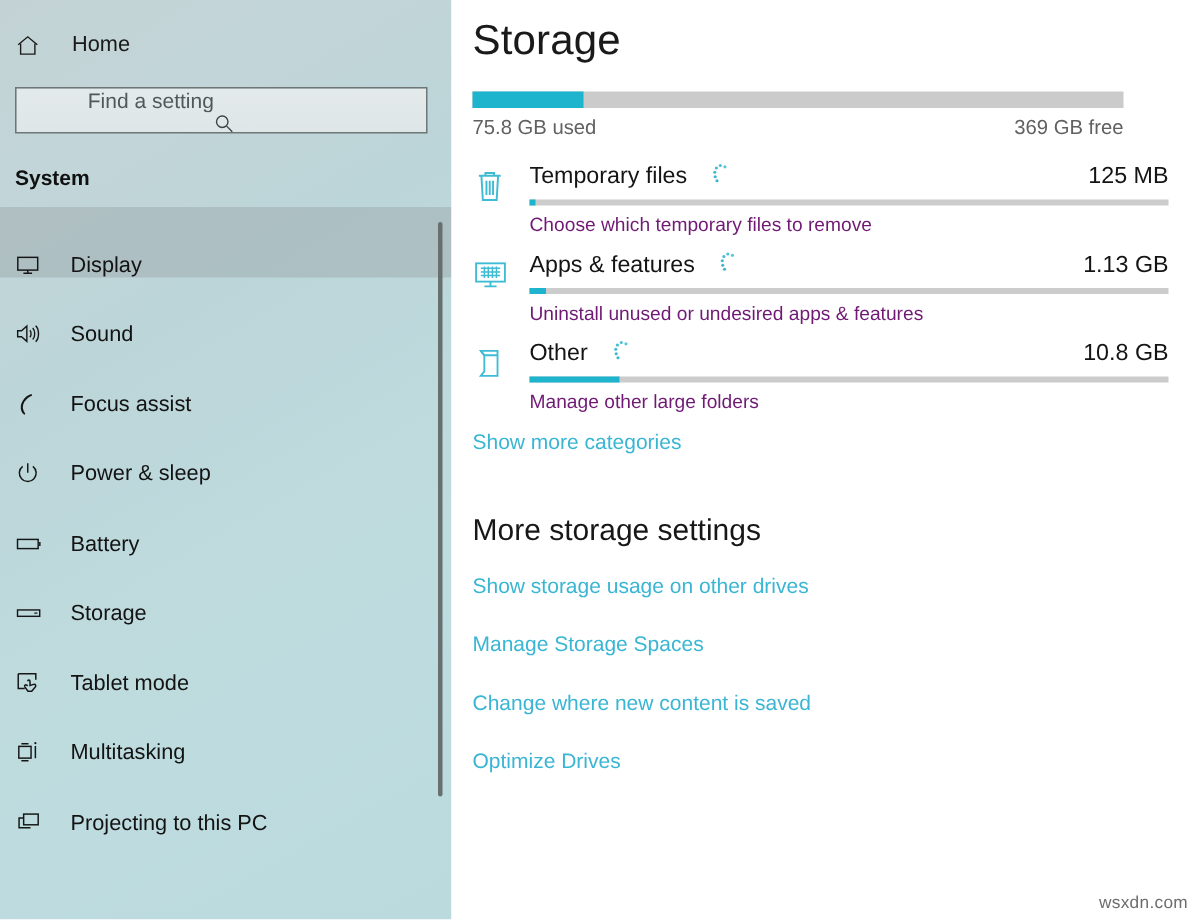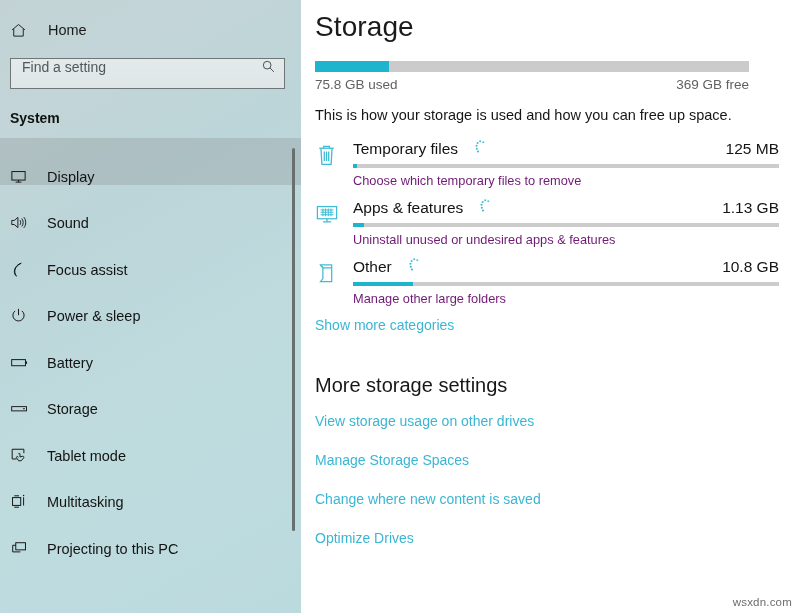--- a/index.html
+++ b/index.html
@@ -55,22 +55,23 @@
     margin: 8px 10px 0 10px;
     height: 31px;
     position: relative;
   }
   .search-box {
     width: 275px;
     height: 31px;
     background: linear-gradient(180deg, #e4eaea 0%, #dfe6e7 100%);
     border: 1px solid #6e7677;
     display: flex;
-    align-items: flex-start;
+    align-items: center;
     padding: 0 8px 0 11px;
+    flex-direction: column;
   }
   .search-box input {
     flex: 1;
     border: none;
     outline: none;
     background: transparent;
     font-family: "Liberation Sans", sans-serif;
     font-size: 14px;
     color: #2a2a2a;
   }
@@ -395,21 +396,20 @@
     <div class="bar-block">
       <div class="bar-track">
         <div class="bar-fill" id="overall-fill" style="width: 17%;"></div>
       </div>
       <div class="bar-legend">
         <span>75.8 GB used</span>
         <span>369 GB free</span>
       </div>
     </div>
 
-    <p class="intro-text">This is how your storage is used and how you can free up space.</p>
 
     <div class="cat-list">
 
       <div class="cat-row">
         <span class="cat-icon">
           <svg width="23" height="25" viewBox="0 0 24 26" fill="none" stroke="currentColor" stroke-width="1.35">
             <path d="M4.4 5.4 H19.6"></path>
             <path d="M9.0 5.4 V3.4 H15.0 V5.4"></path>
             <path d="M6.2 5.4 L7.2 22.2 H16.8 L17.8 5.4"></path>
             <path d="M9.7 8.8 V18.8 M12.0 8.8 V18.8 M14.3 8.8 V18.8"></path>
@@ -507,21 +507,21 @@
 
     </div>
 
     <div class="show-more">
       <a class="link" href="#">Show more categories</a>
     </div>
 
     <h2 class="more-heading">More storage settings</h2>
 
     <div class="more-links">
-      <a class="link" href="#">View storage usage on other drives</a>
+      <a class="link" href="#">Show storage usage on other drives</a>
       <a class="link" href="#">Manage Storage Spaces</a>
       <a class="link" href="#">Change where new content is saved</a>
       <a class="link" href="#">Optimize Drives</a>
     </div>
 
     <div class="watermark">wsxdn.com</div>
   </main>
 
 </div>
 

